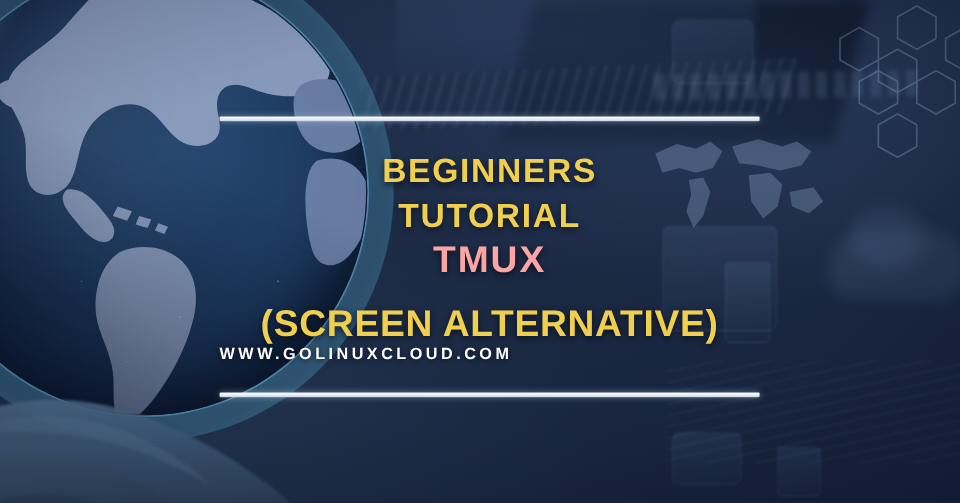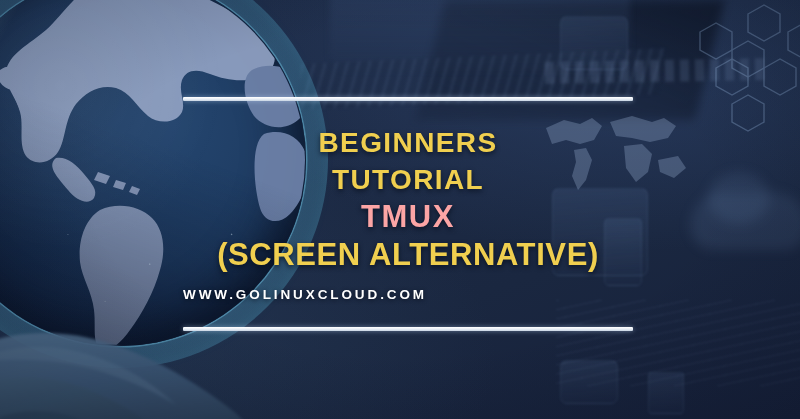--- a/index.html
+++ b/index.html
@@ -266,21 +266,21 @@
     position: absolute;
     left: 0;
     width: 450px;
     text-align: center;
     line-height: 1.0;
   }
 
   .line-1 { top: 129px; }
   .line-2 { top: 166px; }
   .line-3 { top: 201px; }
-  .line-4 { top: 239px; }
+  .line-4 { top: 254px; }
 
   .t-main {
     font-size: 28px;
     font-weight: bold;
     letter-spacing: 1.4px;
     color: #f0cf4f;
     text-shadow: 0 2px 5px rgba(6,12,26,0.75);
     white-space: nowrap;
   }
   .t-accent {

